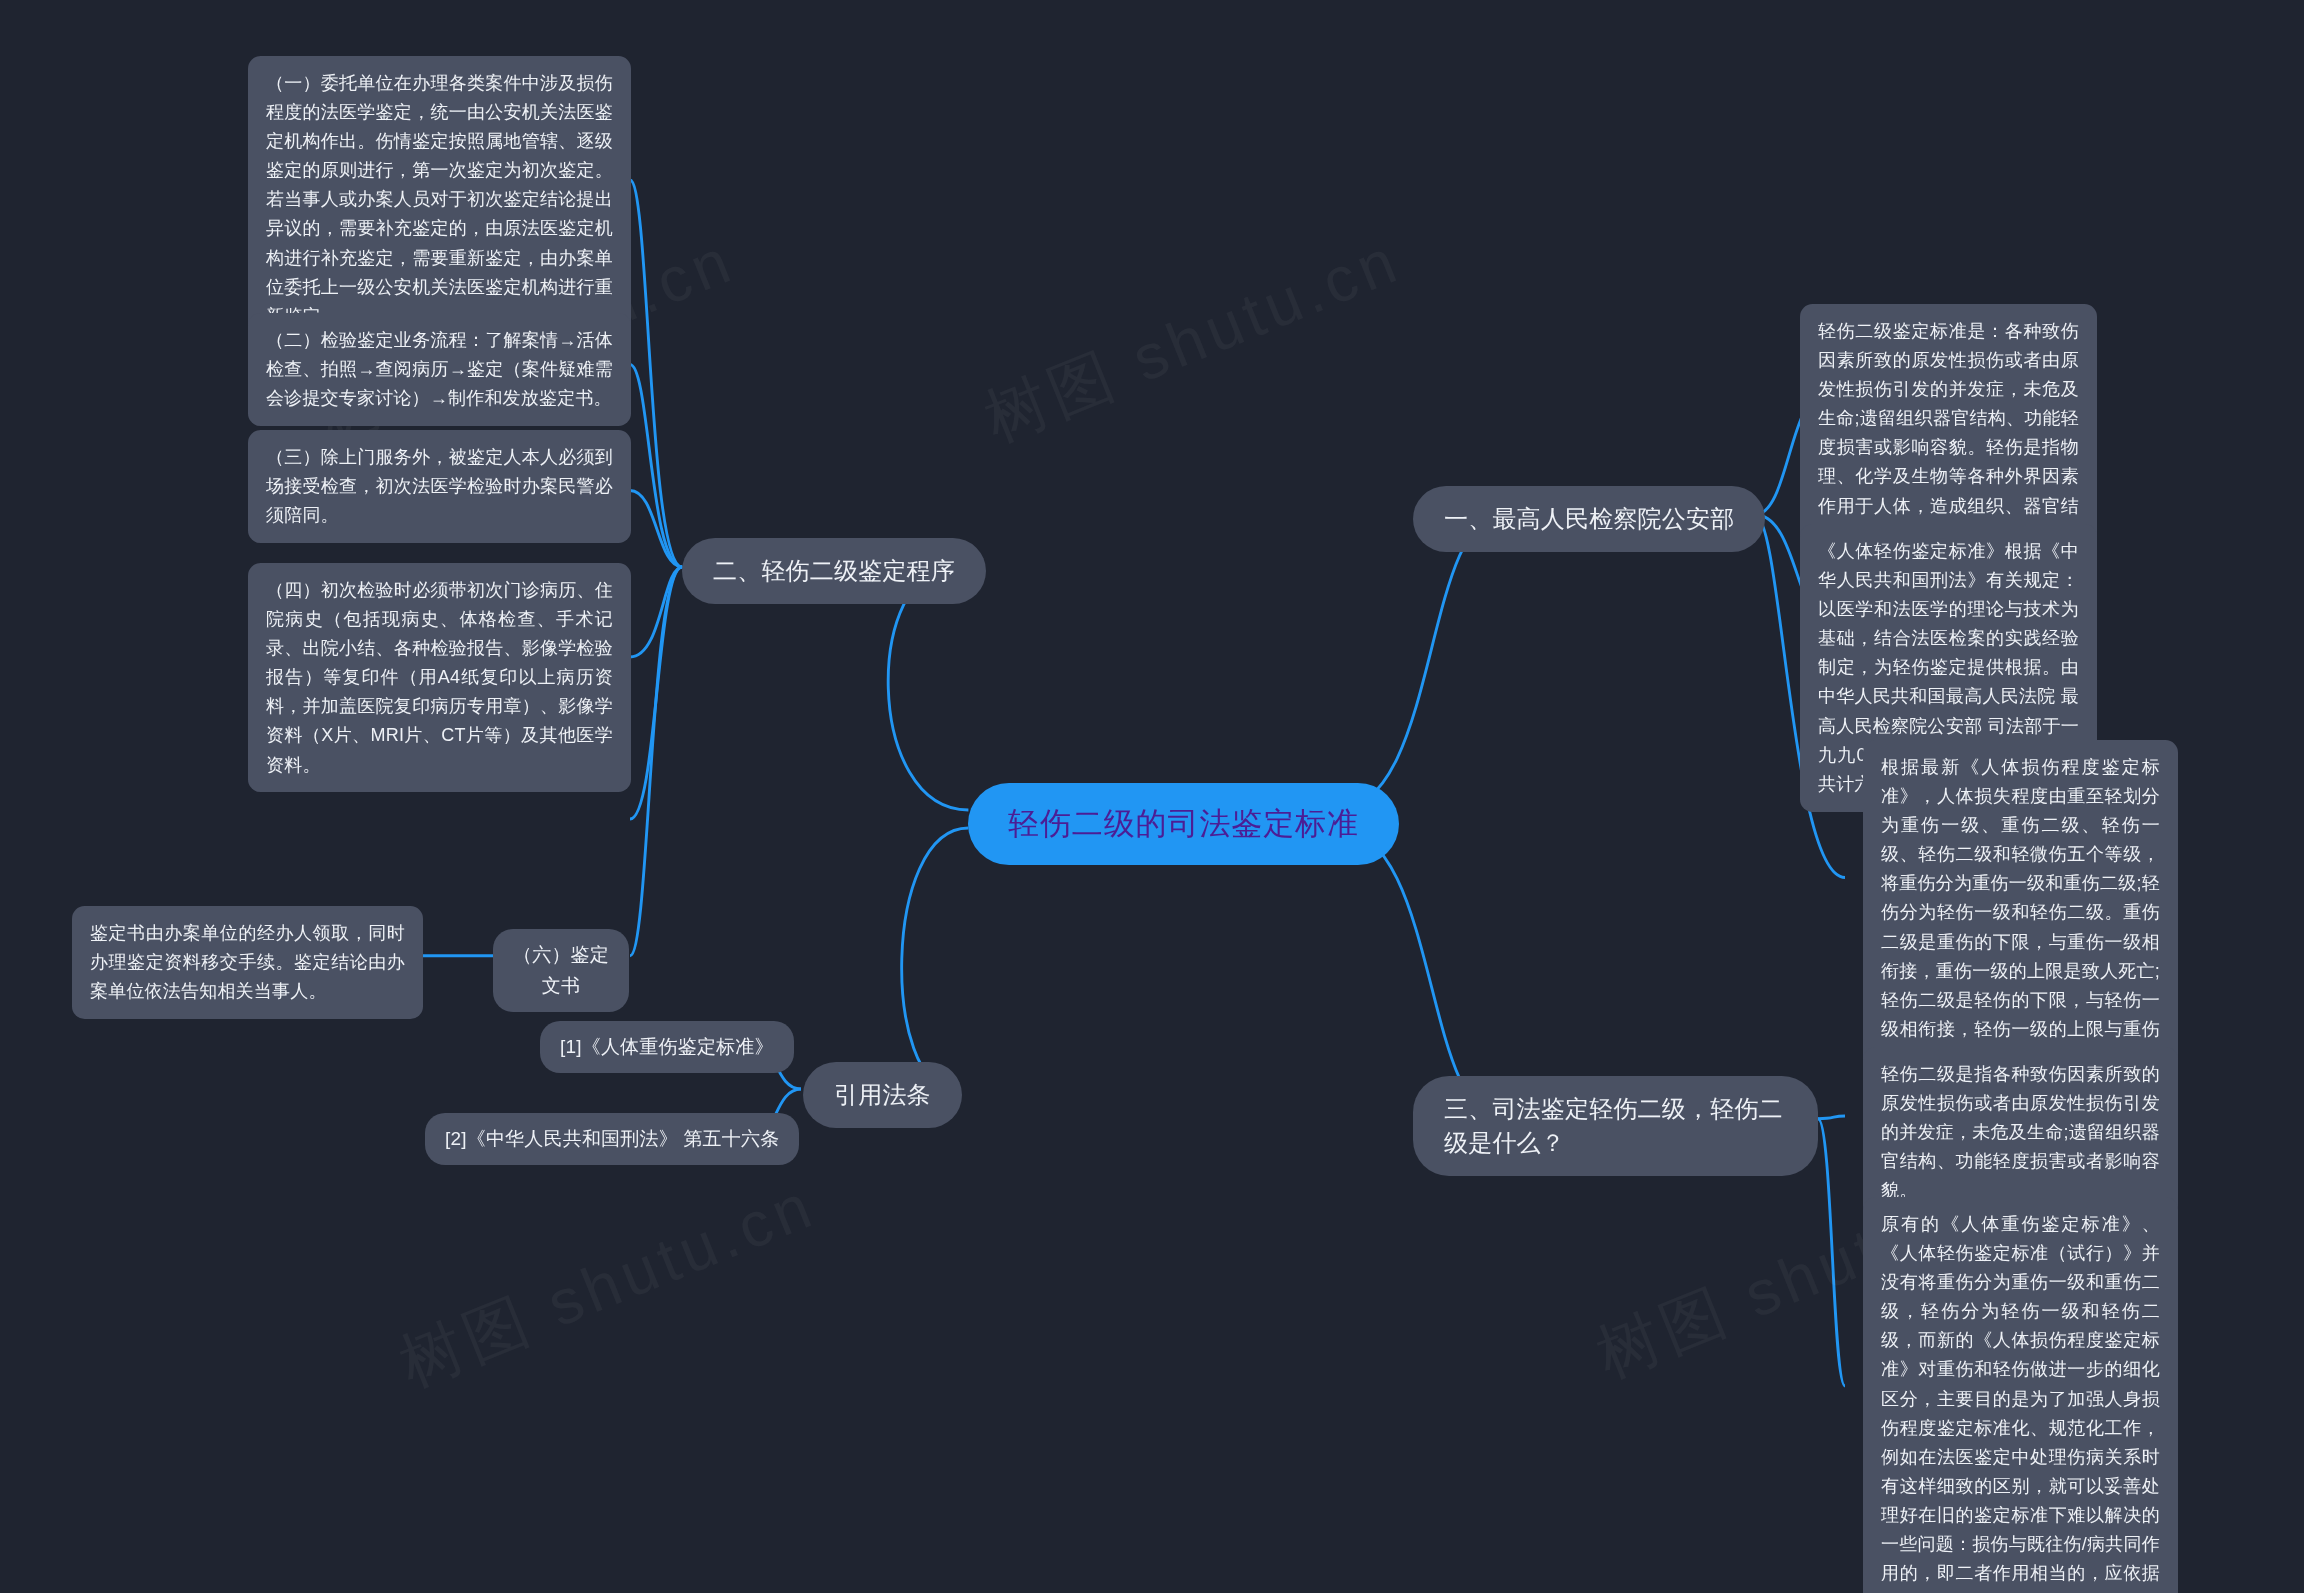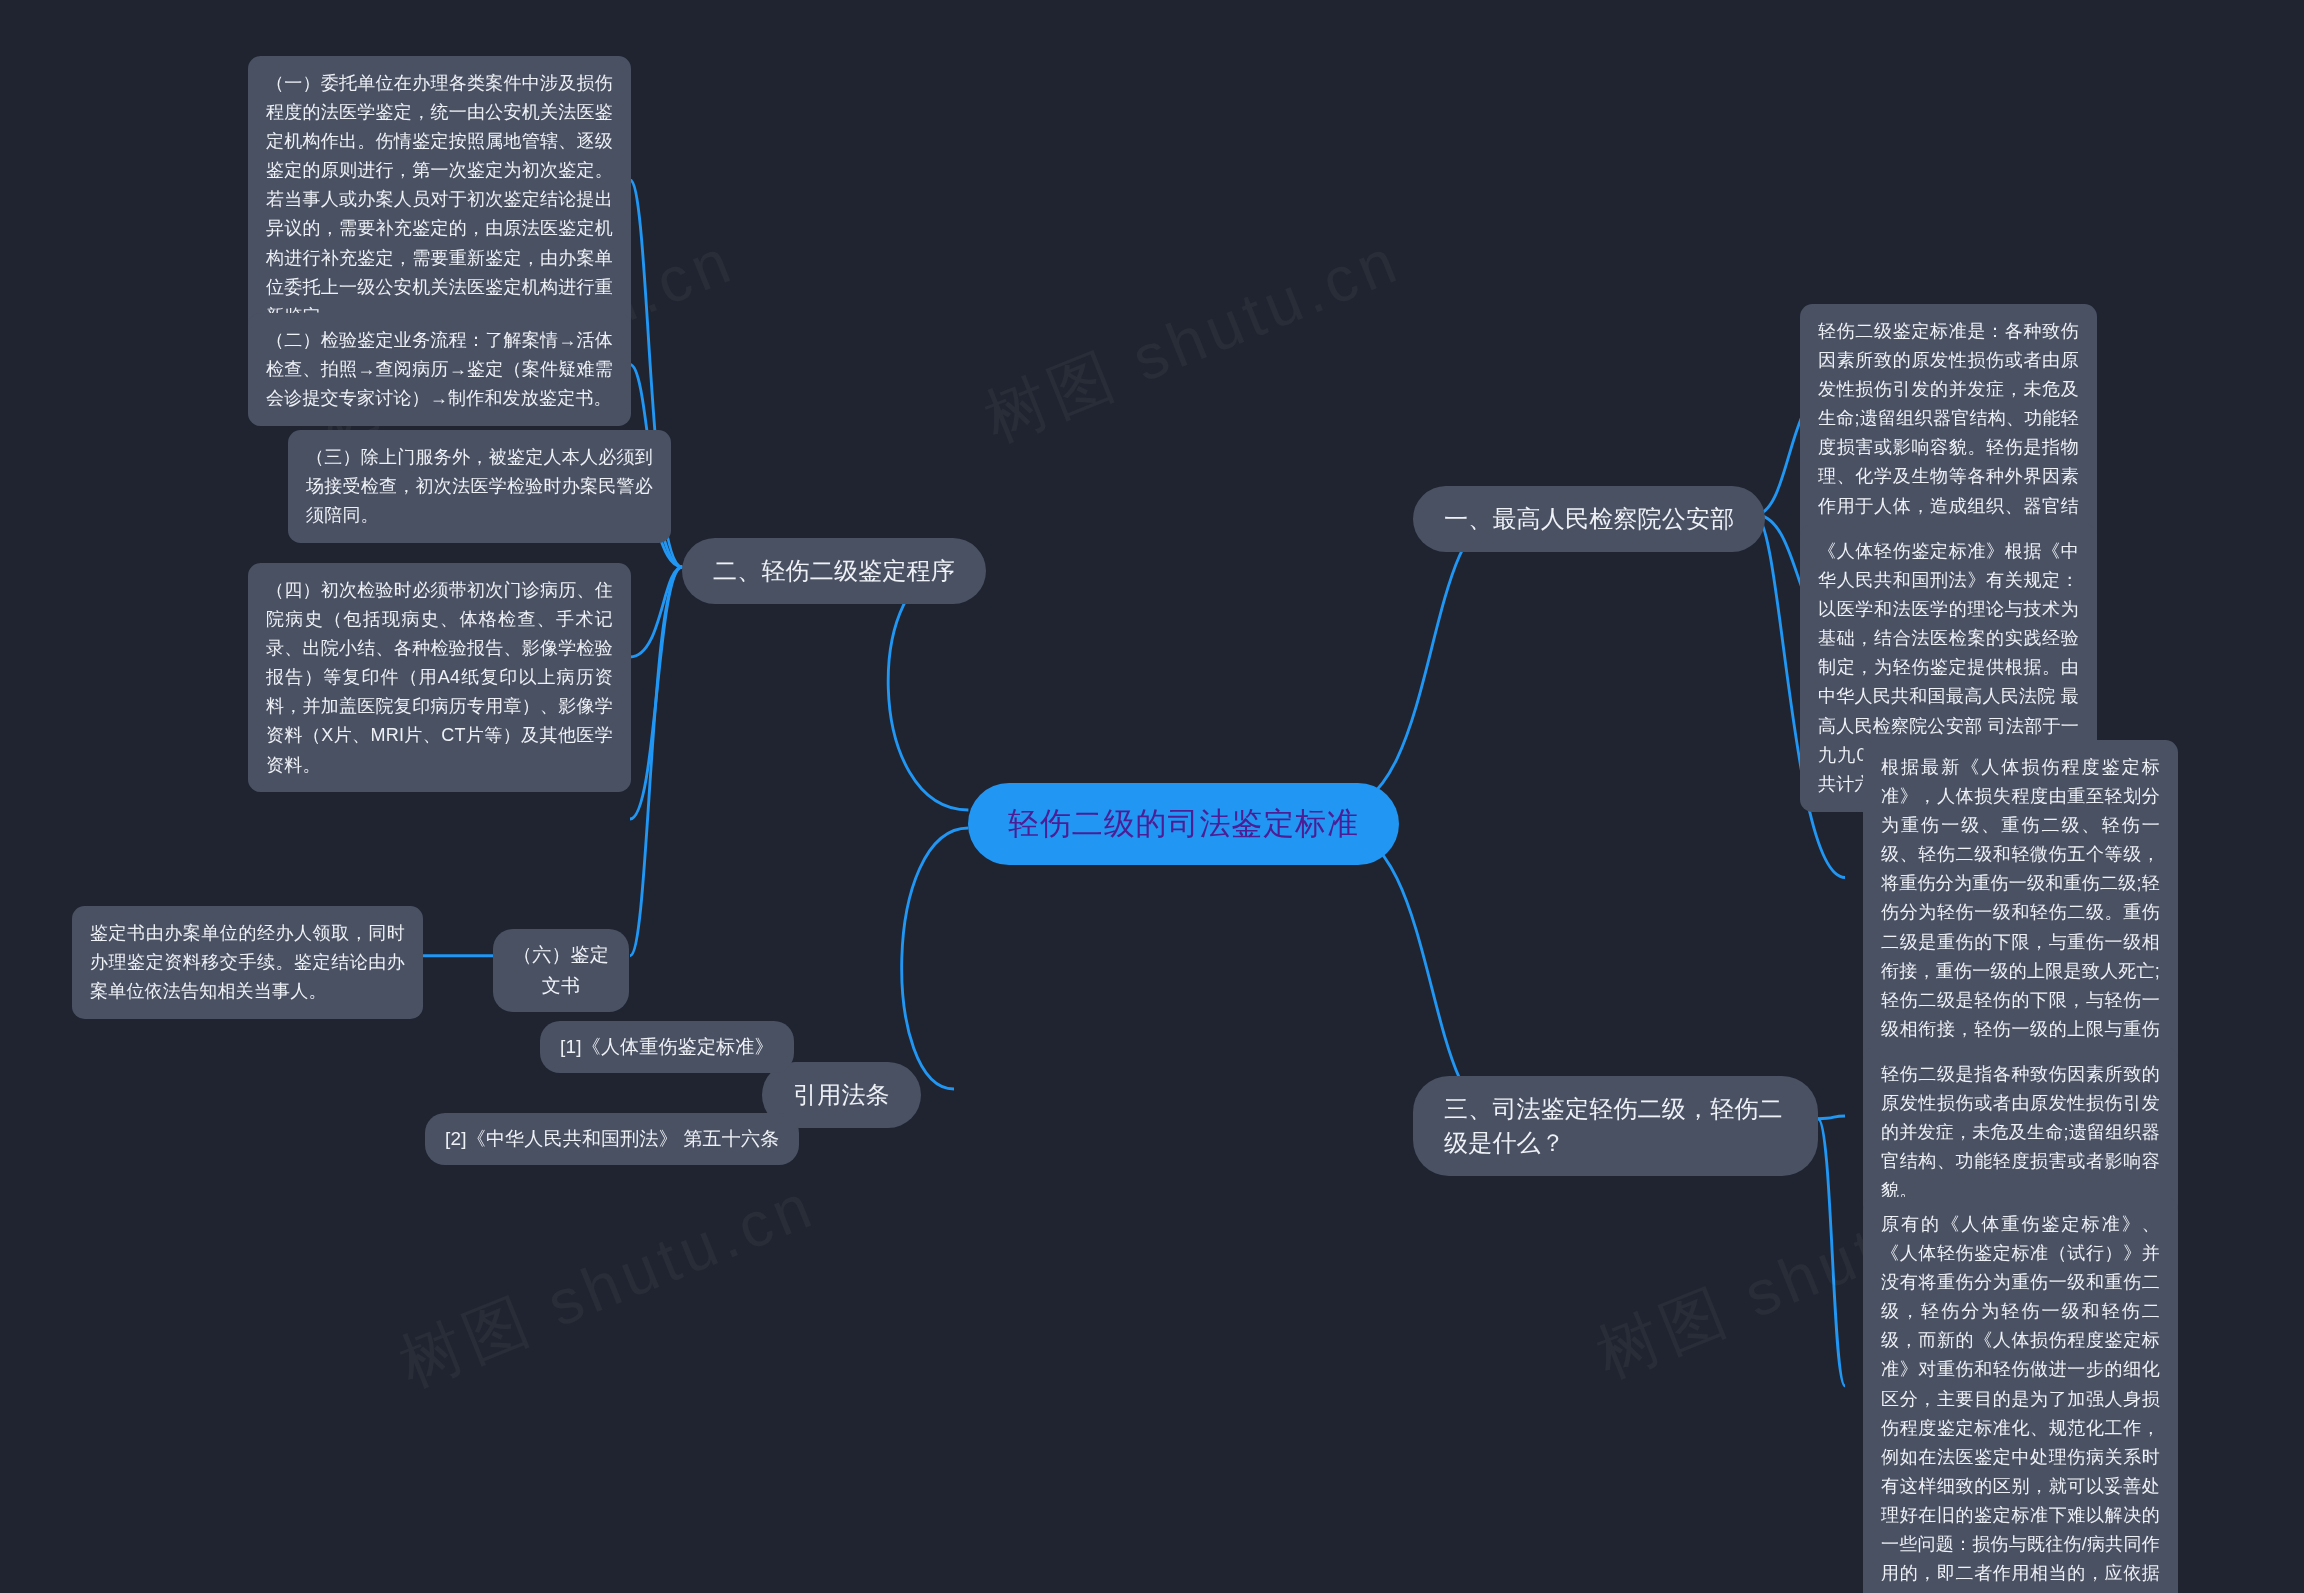--- a/index.html
+++ b/index.html
@@ -111,30 +111,30 @@
   <div class="wm" style="left:387px; top:1242px;">树图 shutu.cn</div>
 
   <div class="root" style="left:968px; top:783px;">轻伤二级的司法鉴定标准</div>
 
   <div class="node branch" style="left:682px; top:538px;">二、轻伤二级鉴定程序</div>
 
   <div class="node leaf" style="left:248px; top:56px; width:383px;">（一）委托单位在办理各类案件中涉及损伤程度的法医学鉴定，统一由公安机关法医鉴定机构作出。伤情鉴定按照属地管辖、逐级鉴定的原则进行，第一次鉴定为初次鉴定。若当事人或办案人员对于初次鉴定结论提出异议的，需要补充鉴定的，由原法医鉴定机构进行补充鉴定，需要重新鉴定，由办案单位委托上一级公安机关法医鉴定机构进行重新鉴定。</div>
 
   <div class="node leaf" style="left:248px; top:313px; width:383px;">（二）检验鉴定业务流程：了解案情→活体检查、拍照→查阅病历→鉴定（案件疑难需会诊提交专家讨论）→制作和发放鉴定书。</div>
 
-  <div class="node leaf" style="left:248px; top:430px; width:383px;margin-left:40px;">（三）除上门服务外，被鉴定人本人必须到场接受检查，初次法医学检验时办案民警必须陪同。</div>
+  <div class="node leaf" style="left:248px; top:430px; width:383px;">（三）除上门服务外，被鉴定人本人必须到场接受检查，初次法医学检验时办案民警必须陪同。</div>
 
   <div class="node leaf" style="left:248px; top:563px; width:383px;">（四）初次检验时必须带初次门诊病历、住院病史（包括现病史、体格检查、手术记录、出院小结、各种检验报告、影像学检验报告）等复印件（用A4纸复印以上病历资料，并加盖医院复印病历专用章）、影像学资料（X片、MRI片、CT片等）及其他医学资料。</div>
 
 
   <div class="node pill" style="left:493px; top:929px; width:136px;">（六）鉴定文书</div>
 
   <div class="node leaf" style="left:72px; top:906px; width:351px;">鉴定书由办案单位的经办人领取，同时办理鉴定资料移交手续。鉴定结论由办案单位依法告知相关当事人。</div>
 
-  <div class="node branch" style="left:762px; top:1062px;">引用法条</div>
+  <div class="node branch" style="left:803px; top:1062px;">引用法条</div>
 
   <div class="node pill" style="left:540px; top:1021px;">[1]《人体重伤鉴定标准》</div>
 
   <div class="node pill" style="left:425px; top:1113px;">[2]《中华人民共和国刑法》 第五十六条</div>
 
   <div class="node branch" style="left:1413px; top:486px;">一、最高人民检察院公安部</div>
 
   <div class="node leaf" style="left:1800px; top:304px; width:297px;">轻伤二级鉴定标准是：各种致伤因素所致的原发性损伤或者由原发性损伤引发的并发症，未危及生命;遗留组织器官结构、功能轻度损害或影响容貌。轻伤是指物理、化学及生物等各种外界因素作用于人体，造成组织、器官结构的一定程度的损害或者部分功能障碍，尚未构成重伤又不属轻微伤害的损伤。</div>
 
   <div class="node leaf" style="left:1800px; top:524px; width:297px;">《人体轻伤鉴定标准》根据《中华人民共和国刑法》有关规定：以医学和法医学的理论与技术为基础，结合法医检案的实践经验制定，为轻伤鉴定提供根据。由中华人民共和国最高人民法院 最高人民检察院公安部 司法部于一九九0年七月一日起颁布试行，共计六章第五十六条。</div>

